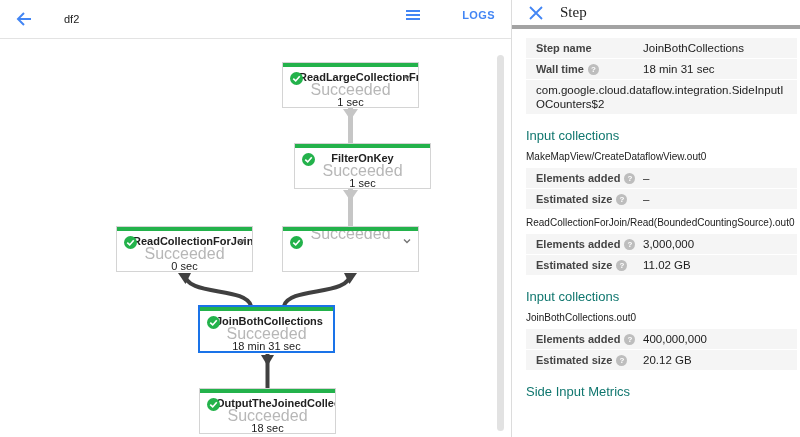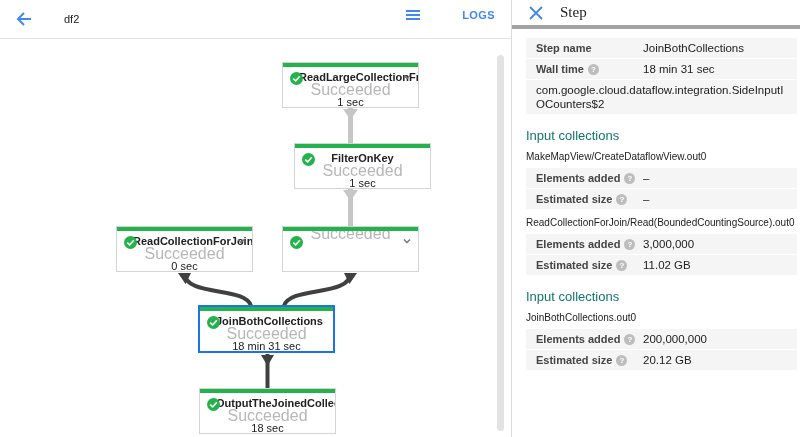--- a/index.html
+++ b/index.html
@@ -226,22 +226,23 @@
     <div class="kvrow">
       <div class="klabel"><span>Estimated size</span><span class="help">?</span></div>
       <div class="kvalue">11.02 GB</div>
     </div>
 
     <div class="sec-heading">Input collections</div>
 
     <div class="group-name">JoinBothCollections.out0</div>
     <div class="kvrow">
       <div class="klabel"><span>Elements added</span><span class="help">?</span></div>
-      <div class="kvalue">200,000,000</div>
+      <div class="kvalue">400,000,000</div>
     </div>
     <div class="kvrow">
       <div class="klabel"><span>Estimated size</span><span class="help">?</span></div>
       <div class="kvalue">20.12 GB</div>
     </div>
 
+    <div class="sec-heading" style="margin-bottom:2px;">Side Input Metrics</div>
 
   </div>
 </div>
 
 </body></html>

